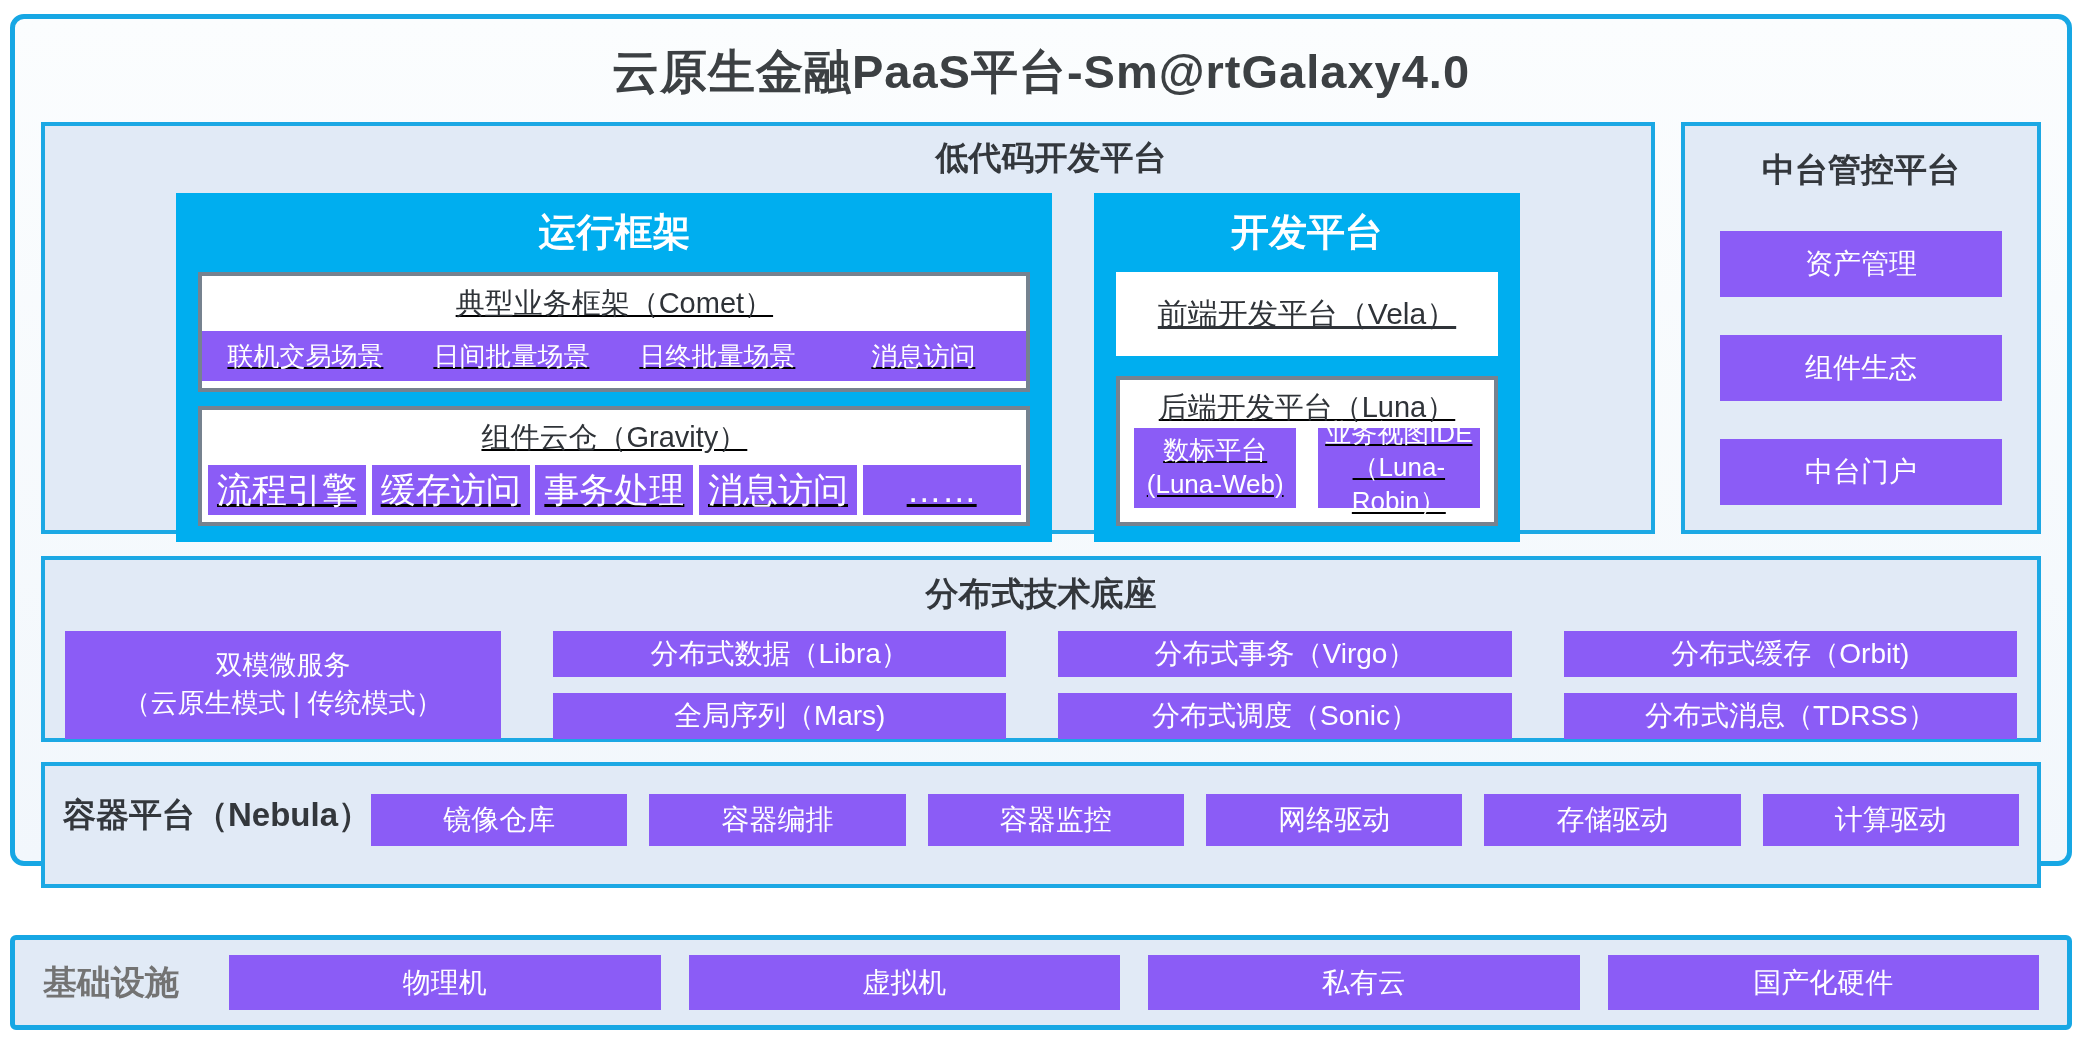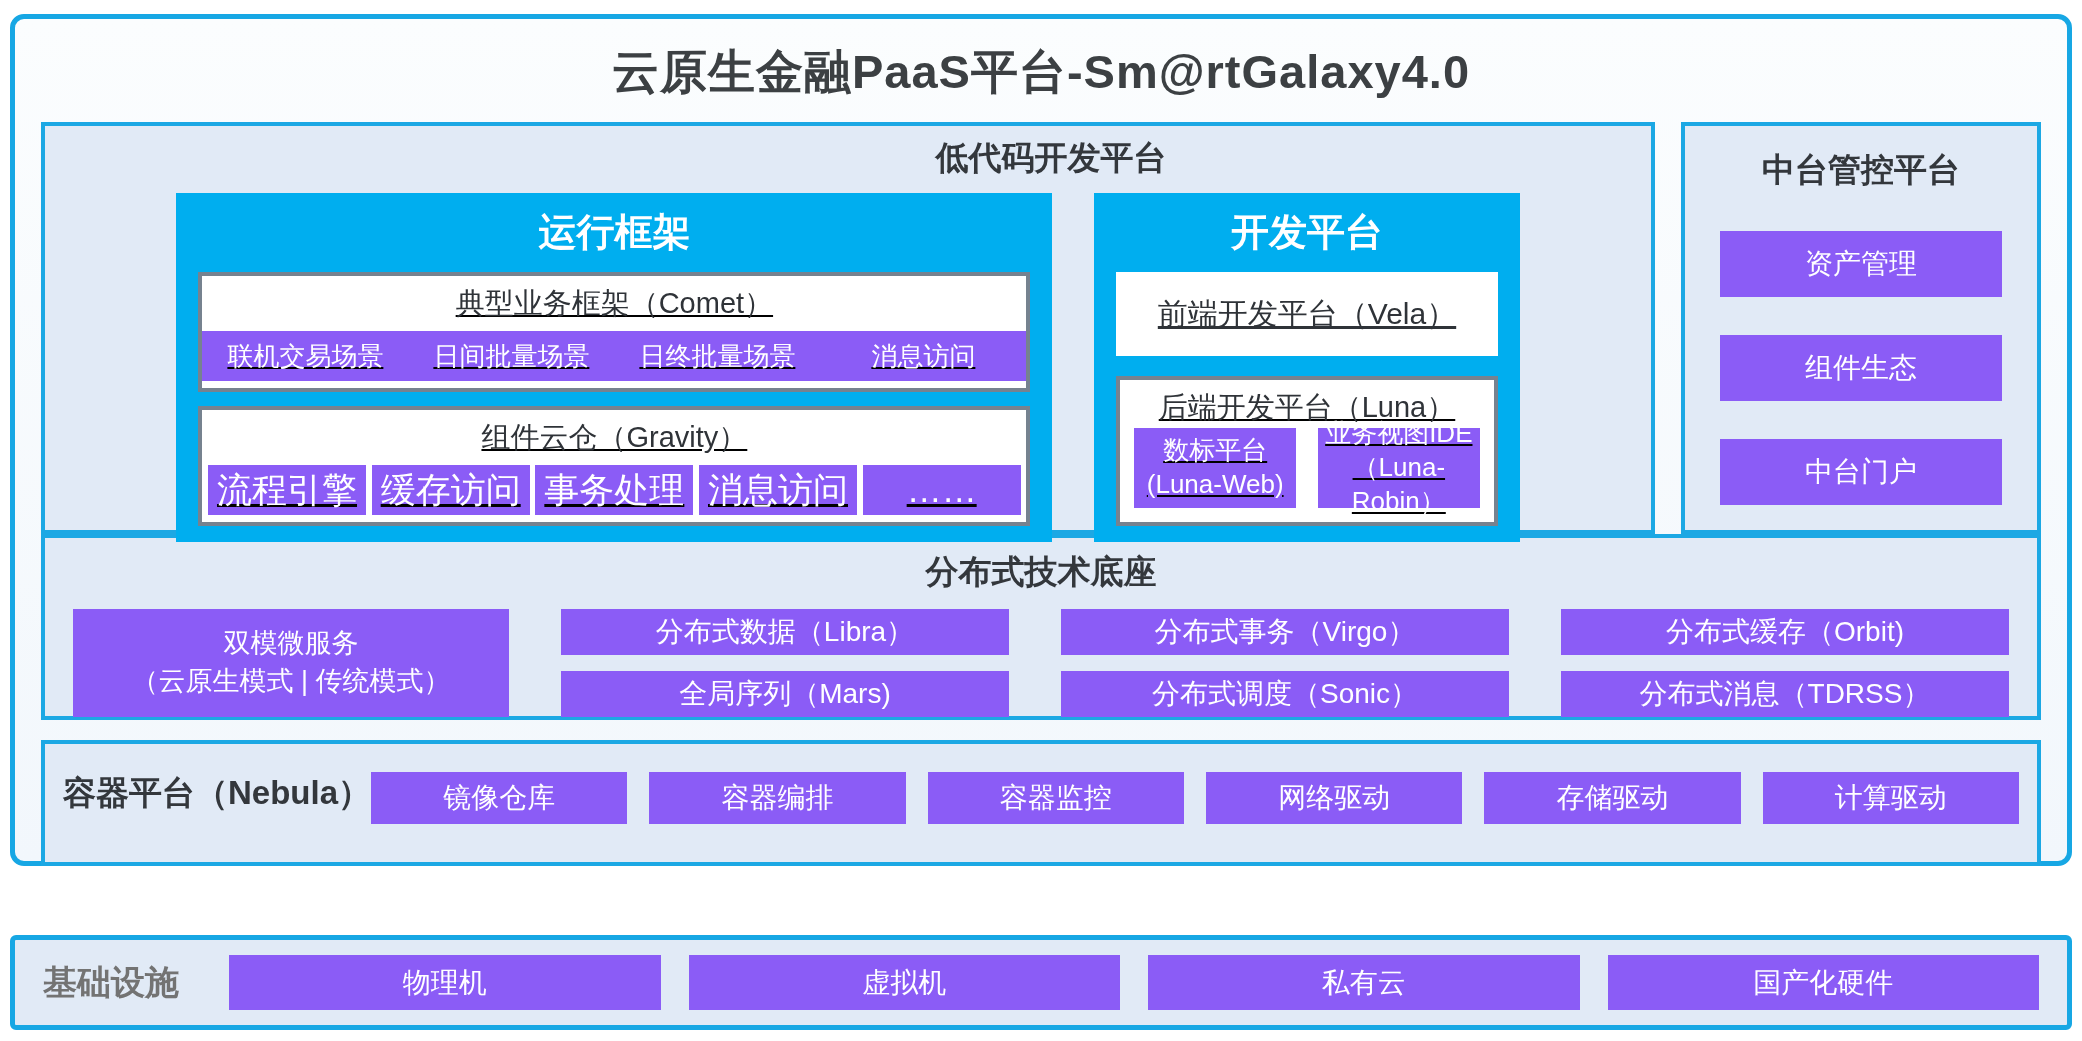--- a/index.html
+++ b/index.html
@@ -54,21 +54,21 @@
   .luna-row{ flex:1; display:flex; gap:22px; align-items:center; }
   .luna-btn{ flex:1; height:80px; font-size:26px; line-height:1.3; }
 
   
   .mid-box{ width:360px; display:flex; flex-direction:column; align-items:center; }
   .mid-title{ margin-top:22px; font-size:33px; font-weight:700; color:#33373c; }
   .mid-btn{ width:282px; height:66px; font-size:28px; margin-top:38px; }
   .mid-btn:first-of-type{ margin-top:34px; }
 
   
-  .distributed-box{ height:186px; padding:8px 28px 18px; }
+  .distributed-box{ margin-top:22px; height:186px; padding:8px 20px 18px; }
   .band-title{ font-size:33px; font-weight:700; color:#33373c; text-align:center; margin:4px 0 14px; }
   .dist-grid{ display:grid; grid-template-columns:436px 1fr 1fr 1fr;
               grid-template-rows:46px 46px; column-gap:52px; row-gap:16px; }
   .dist-tall{ grid-row:1 / 3; font-size:27px; line-height:1.4; }
   .dist-cell{ font-size:28px; }
 
   
   .container-box{ margin-top:20px; height:126px; padding:8px 18px 18px;
                   display:flex; }
   .container-row{ flex:1; display:flex; gap:22px; align-items:center; }

